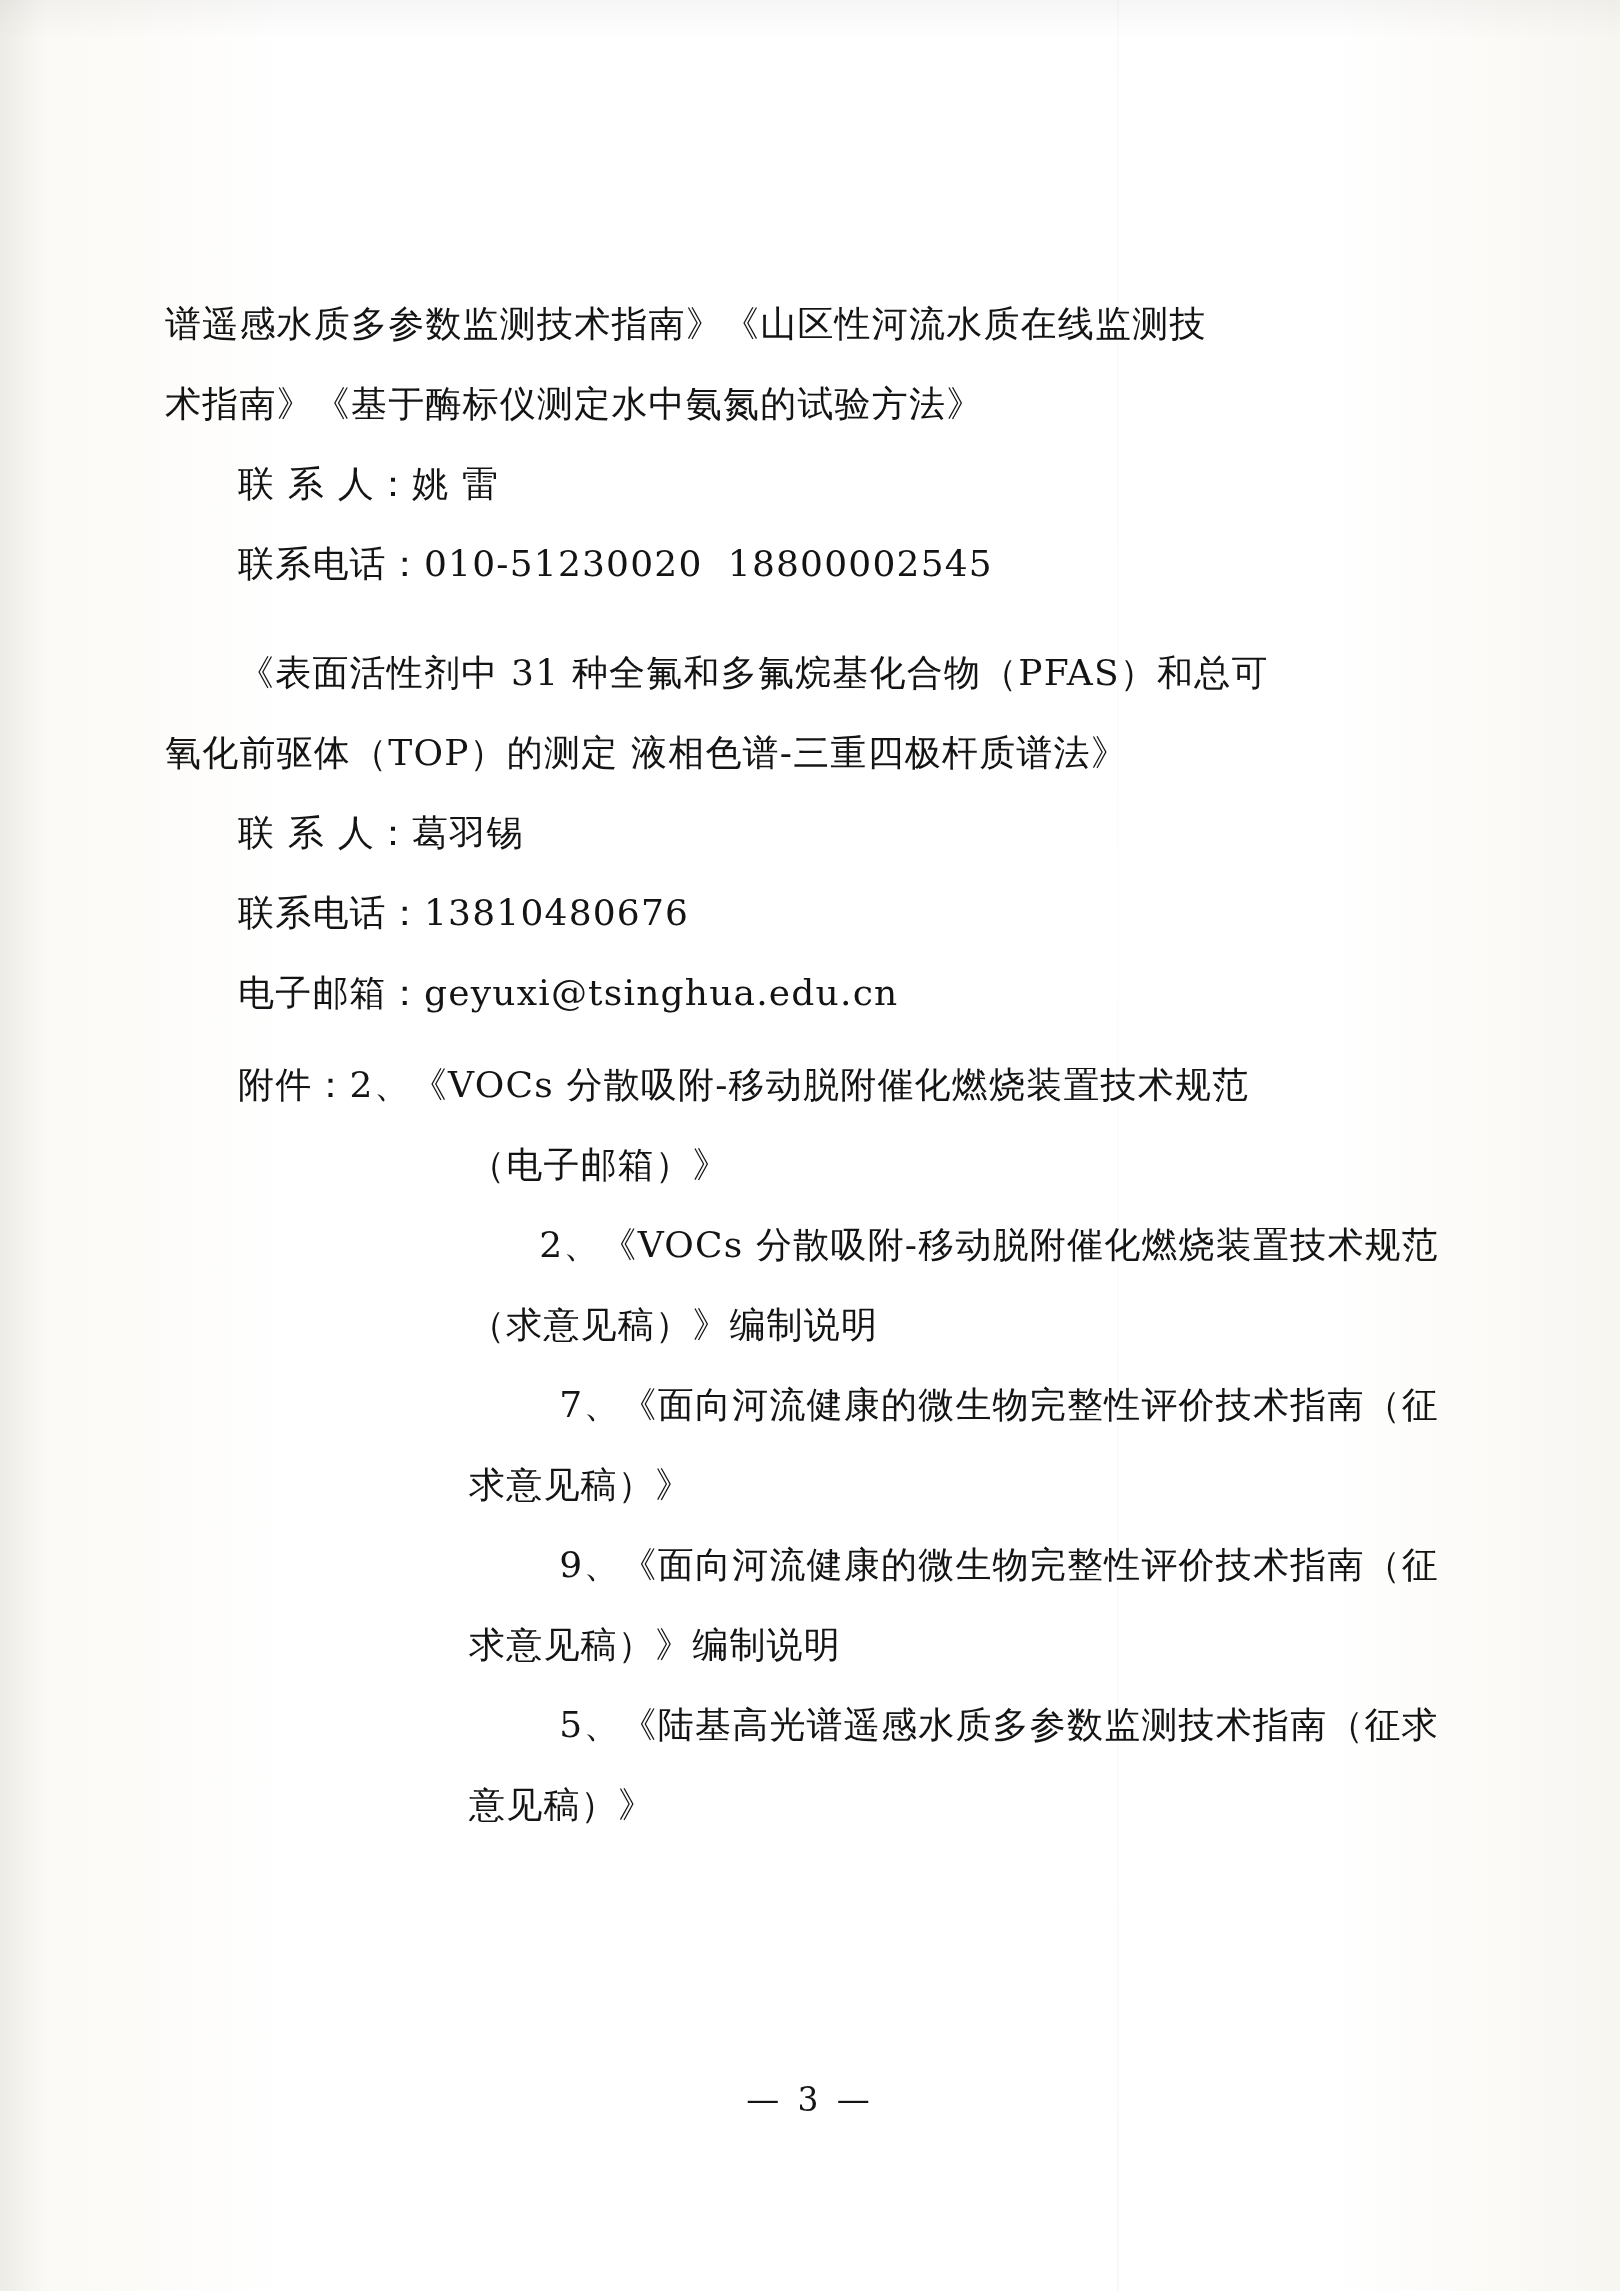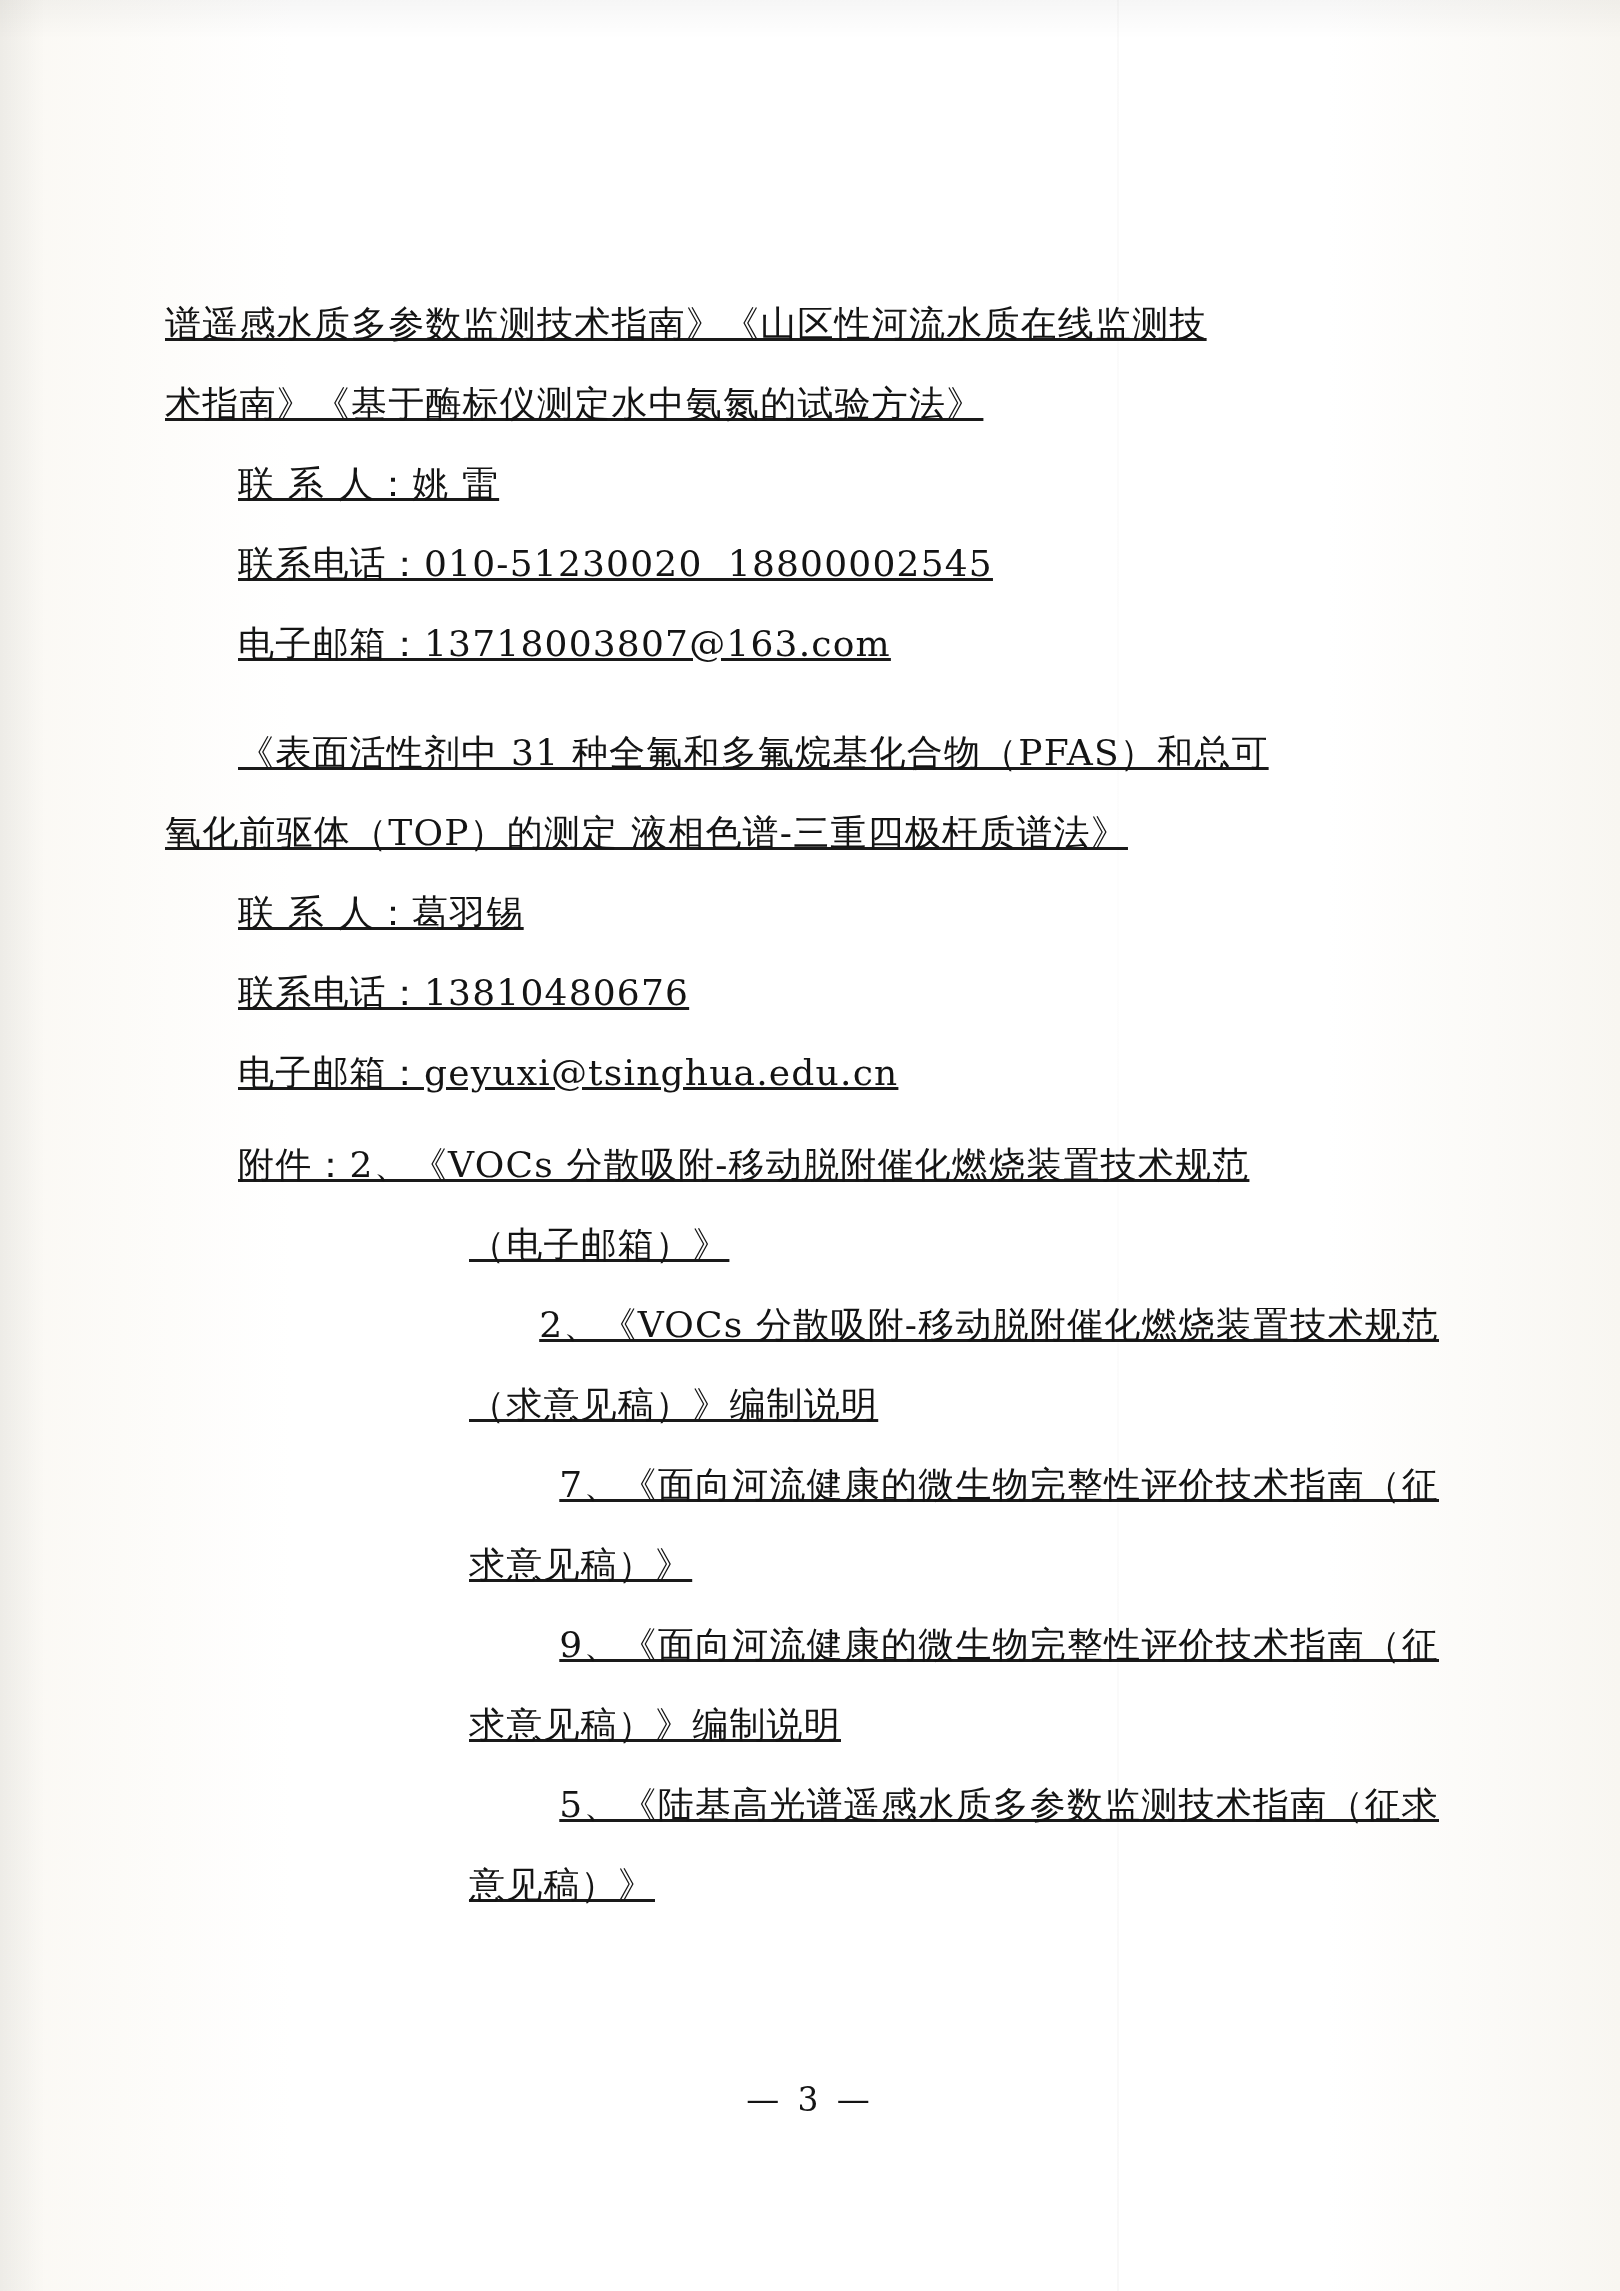--- a/index.html
+++ b/index.html
@@ -39,21 +39,20 @@
   .scan-edge-left {
     position: absolute;
     left: 0; top: 0; width: 45px; height: 2292px;
     background: linear-gradient(90deg, rgba(0,0,0,0.05), rgba(0,0,0,0));
   }
   .content {
     position: absolute;
     left: 165px;
     top: 284px;
     width: 1274px;
-    text-decoration: underline;
   }
   .doc-line {
     font-size: 36px;
     line-height: 80px;
     letter-spacing: 1.2px;
     white-space: pre;
     color: #141414;
   }
   .indent-1 { padding-left: 73px; }
   .indent-sub { padding-left: 227px; text-indent: 0; text-align: right; }
@@ -78,21 +77,20 @@
 <div class="page">
   <div class="scan-edge-top"></div>
   <div class="scan-edge-left"></div>
   <div class="scan-fold"></div>
 
   <div class="content">
     <div class="doc-line">谱遥感水质多参数监测技术指南》《山区性河流水质在线监测技</div>
     <div class="doc-line">术指南》《基于酶标仪测定水中氨氮的试验方法》</div>
     <div class="doc-line indent-1">联 系 人：姚 雷</div>
     <div class="doc-line indent-1">联系电话：010-51230020  18800002545</div>
-    <div class="doc-line indent-1">电子邮箱：13718003807@163.com</div>
     <div class="block-gap"></div>
     <div class="doc-line indent-1">《表面活性剂中 31 种全氟和多氟烷基化合物（PFAS）和总可</div>
     <div class="doc-line">氧化前驱体（TOP）的测定 液相色谱-三重四极杆质谱法》</div>
     <div class="doc-line indent-1">联 系 人：葛羽锡</div>
     <div class="doc-line indent-1">联系电话：13810480676</div>
     <div class="doc-line indent-1">电子邮箱：geyuxi@tsinghua.edu.cn</div>
     <div class="small-gap"></div>
     <div class="doc-line indent-1">附件：2、《VOCs 分散吸附-移动脱附催化燃烧装置技术规范</div>
     <div class="doc-line indent-sub2">（电子邮箱）》</div>
     <div class="doc-line indent-sub">2、《VOCs 分散吸附-移动脱附催化燃烧装置技术规范</div>

